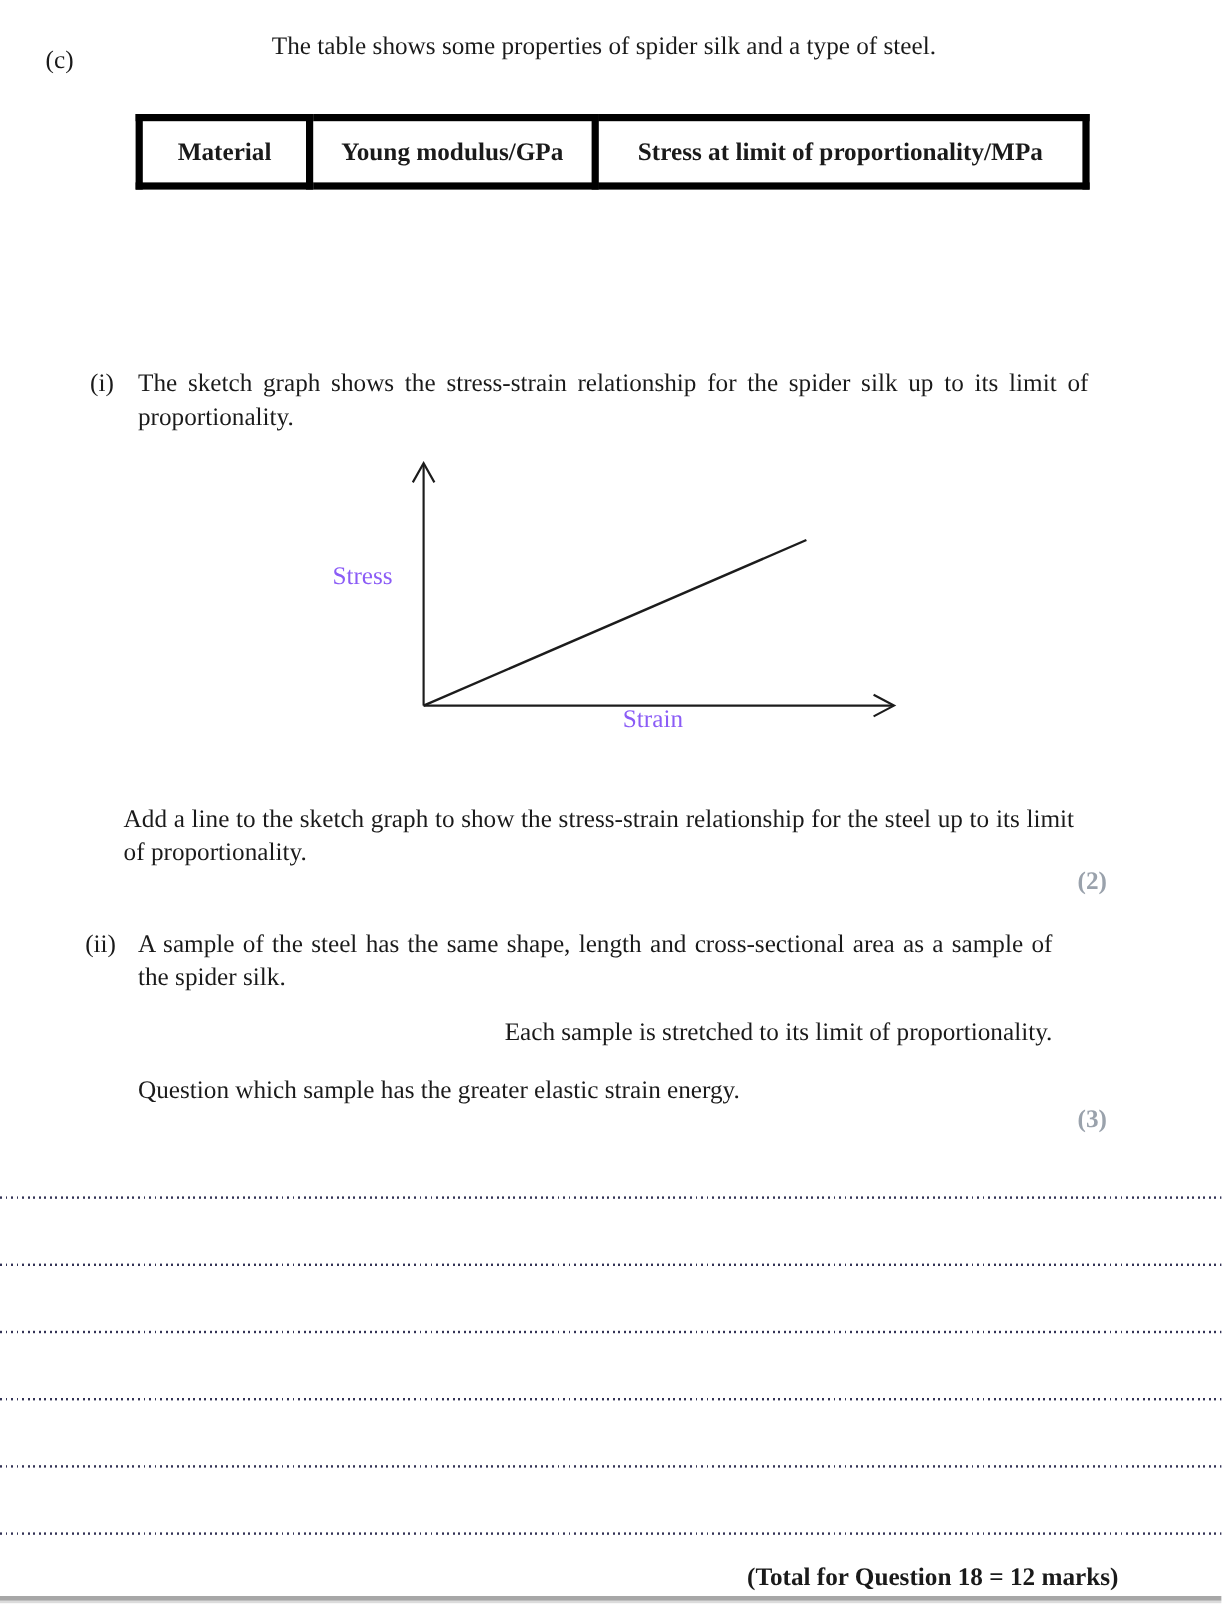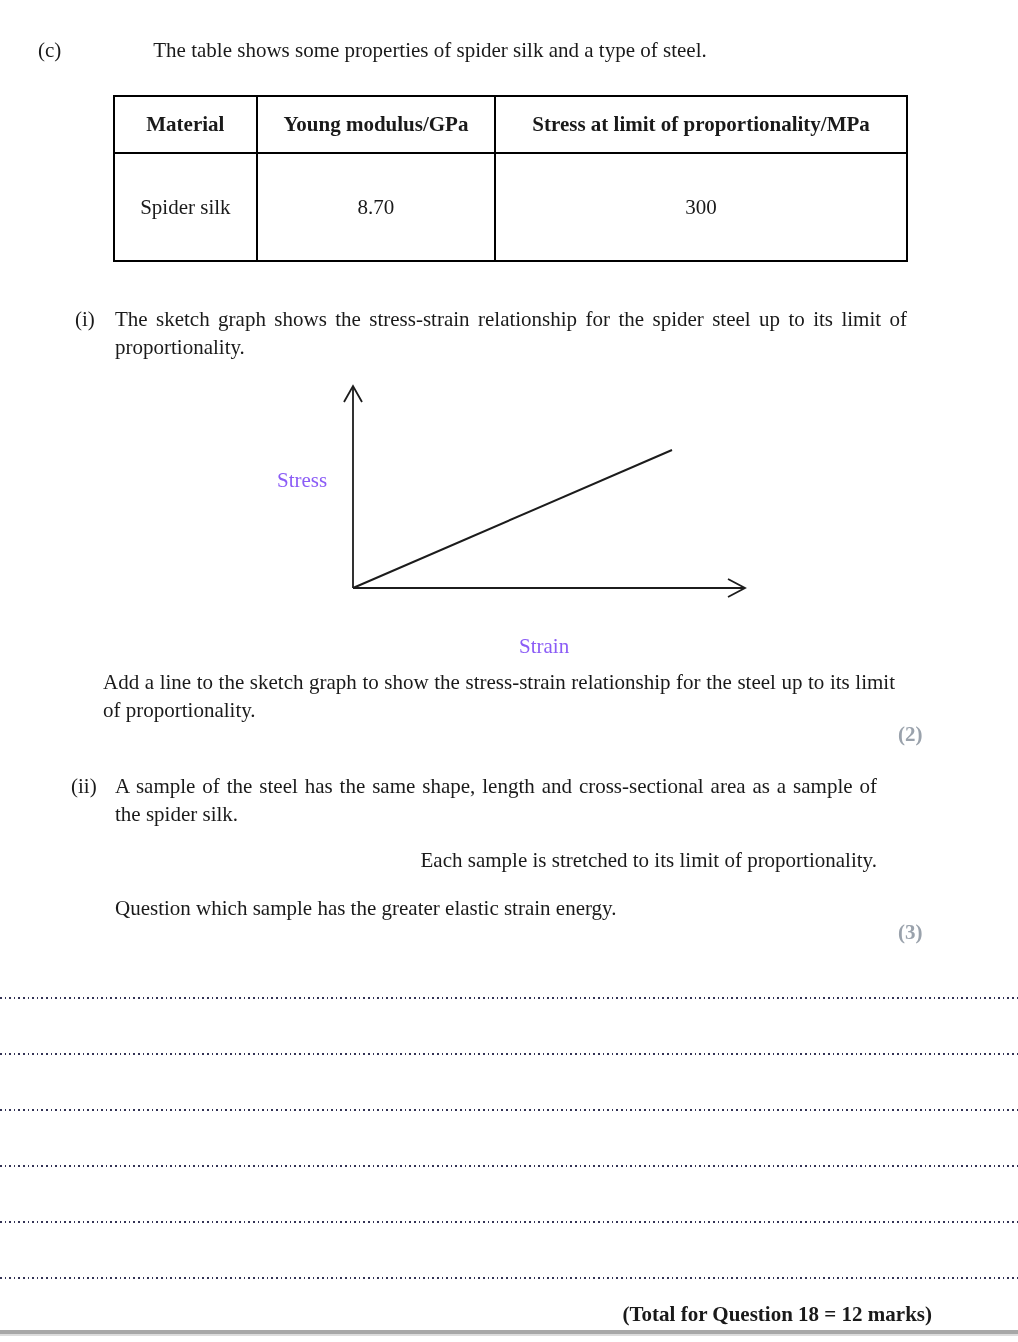--- a/index.html
+++ b/index.html
@@ -17,21 +17,21 @@
 
   
   table.props {
     border-collapse: collapse;
     position: absolute;
     left: 113px; top: 95px;
     width: 795px; height: 167px;
     font-size: 21px;
   }
   table.props th, table.props td {
-    border: 2px solid #000000;
+    border: 6px solid #000000;
     text-align: center;
     vertical-align: middle;
     padding: 0 10px;
   }
   table.props th { font-weight: bold; height: 57px; }
   table.props td { font-weight: normal; height: 55px; }
   .col-material { width: 143px; }
   .col-young    { width: 239px; }
   .col-stress   { width: 413px; }
 
@@ -64,59 +64,54 @@
   }
   .bottom-bar   { position: absolute; left: 0; top: 1330px; width: 1018px; height: 4px; background: #a7a7a7; }
   .bottom-bar-2 { position: absolute; left: 0; top: 1334px; width: 1018px; height: 2px; background: #dcdcdc; }
 
   svg.sketch { position: absolute; left: 260px; top: 375px; }
 </style>
 </head>
 <body>
 
 <span class="abs qnum" style="left:38px; top:36px;">(c)</span>
-<div class="abs qtext" style="left:80px; top:36px; width:700px; text-align:center;">The table shows some properties of spider silk and a type of steel.</div>
+<div class="abs qtext" style="left:80px; top:24px; width:700px; text-align:right;">The table shows some properties of spider silk and a type of steel.</div>
 
 <table class="props">
   <colgroup>
       <col class="col-material">
       <col class="col-young">
       <col class="col-stress">
     </colgroup>
   <thead>
     <tr>
       <th>Material</th>
       <th>Young modulus/GPa</th>
       <th>Stress at limit of proportionality/MPa</th>
     </tr>
   </thead>
   <tbody>
-    <tr>
-      <td>Spider silk</td>
-      <td>8.70</td>
-      <td>300</td>
-    </tr>
   </tbody>
 </table>
 
 <span class="abs qnum" style="left:75px; top:305px;">(i)</span>
-<div class="abs qtext" style="left:115px; top:305px; width:792px;">The sketch graph shows the stress-strain relationship for the spider steel up to its limit of proportionality.</div>
+<div class="abs qtext" style="left:115px; top:305px; width:792px;">The sketch graph shows the stress-strain relationship for the spider silk up to its limit of proportionality.</div>
 
 <svg class="sketch" width="500" height="270" viewBox="0 0 500 270">
 
   <line x1="93" y1="213" x2="93" y2="12" stroke="#1c1c1c" stroke-width="1.8"></line>
   <polyline points="84,27 93,11 102,27" fill="none" stroke="#1c1c1c" stroke-width="1.8"></polyline>
 
   <line x1="93" y1="213" x2="484" y2="213" stroke="#1c1c1c" stroke-width="1.8"></line>
   <polyline points="468,204 485,213 468,222" fill="none" stroke="#1c1c1c" stroke-width="1.8"></polyline>
 
   <line x1="93" y1="213" x2="412" y2="75" stroke="#1c1c1c" stroke-width="2"></line>
 </svg>
 <span class="abs axis-label" style="left:277px; top:468px;">Stress</span>
-<span class="abs axis-label" style="left:519px; top:634px;font-family:Liberation Serif, serif;">Strain</span>
+<span class="abs axis-label" style="left:519px; top:587px;font-family:Liberation Serif, serif;">Strain</span>
 
 <div class="abs qtext" style="left:103px; top:668px; width:792px;">Add a line to the sketch graph to show the stress-strain relationship for the steel up to its limit of proportionality.</div>
 <span class="abs marks" style="left:898px; top:722px;">(2)</span>
 
 <span class="abs qnum" style="left:71px; top:772px;">(ii)</span>
 <div class="abs qtext" style="left:115px; top:772px; width:762px;">A sample of the steel has the same shape, length and cross-sectional area as a sample of the spider silk.</div>
 <div class="abs qtext" style="left:115px; top:846px; width:762px; text-align:right;">Each sample is stretched to its limit of proportionality.</div>
 <div class="abs qtext" style="left:115px; top:894px; width:762px; text-align:left;">Question which sample has the greater elastic strain energy.</div>
 <span class="abs marks" style="left:898px; top:920px;">(3)</span>
 

